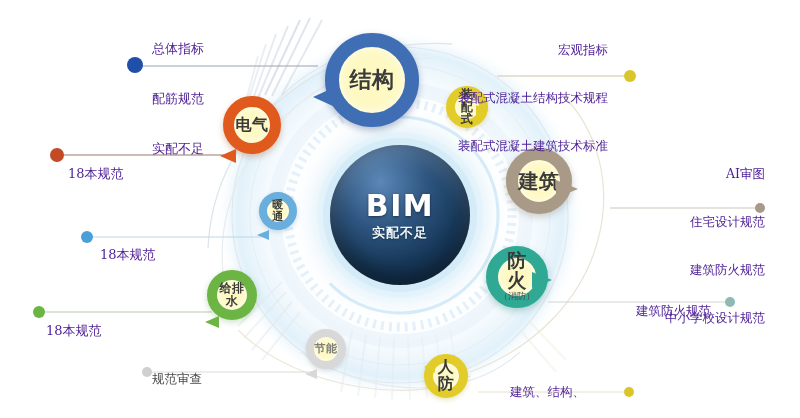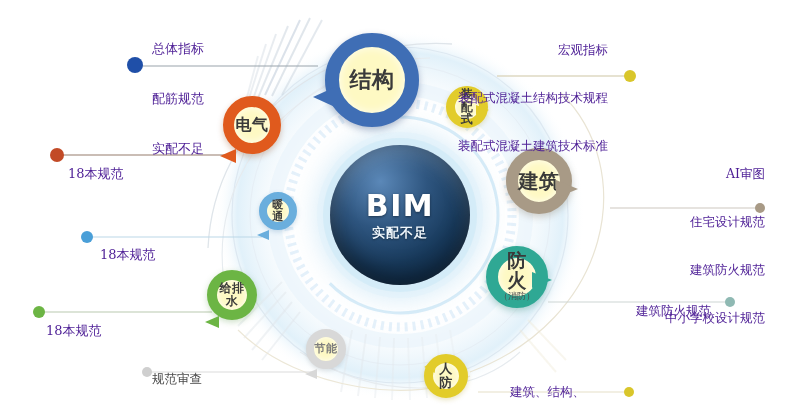--- a/index.html
+++ b/index.html
@@ -189,21 +189,21 @@
   </div>
 
   <div class="node" style="left:306px;top:329px;width:40px;height:40px;border:8px solid #d8d8d8;
               box-shadow:0 2px 4px rgba(0,0,0,.10), inset 0 0 6px rgba(255,255,255,.9);">
     <div class="lbl" style="font-size:11px;color:#7d7d7d;">节能</div>
     <div class="tail" style="left:-9px;top:32px;border-top:5px solid transparent;border-bottom:5px solid transparent;border-right:12px solid #d8d8d8;"></div>
   </div>
 
   <div class="node" style="left:424px;top:354px;width:44px;height:44px;border:9px solid #e2cc2a;
               box-shadow:0 2px 5px rgba(170,150,20,.25), inset 0 0 6px rgba(255,255,255,.85);">
-    <div class="lbl" style="font-size:13px;">人防</div>
+    <div class="lbl" style="font-size:16px;">人防</div>
     <div class="tail" style="left:-6px;top:-6px;border-left:6px solid transparent;border-right:6px solid transparent;border-bottom:14px solid #e2cc2a;transform:rotate(30deg);"></div>
   </div>
 
   <div class="node" style="left:486px;top:246px;width:62px;height:62px;border:12px solid #2fa894;
               box-shadow:0 3px 7px rgba(20,120,105,.3), inset 0 0 9px rgba(255,255,255,.8);">
     <div class="lbl" style="font-size:19px;margin-top:-2px;">防火</div>
     <div class="sub" style="font-size:9px;margin-top:2px;">（消防）</div>
     <div class="tail" style="right:-16px;bottom:8px;border-top:8px solid transparent;border-bottom:8px solid transparent;border-left:20px solid #2fa894;"></div>
   </div>
 

